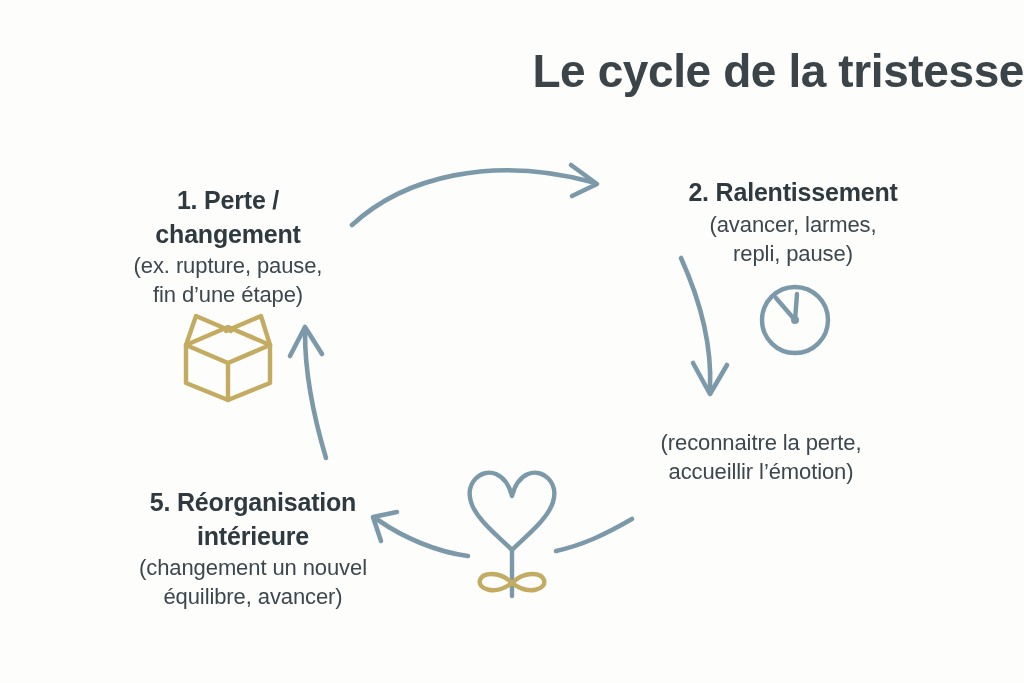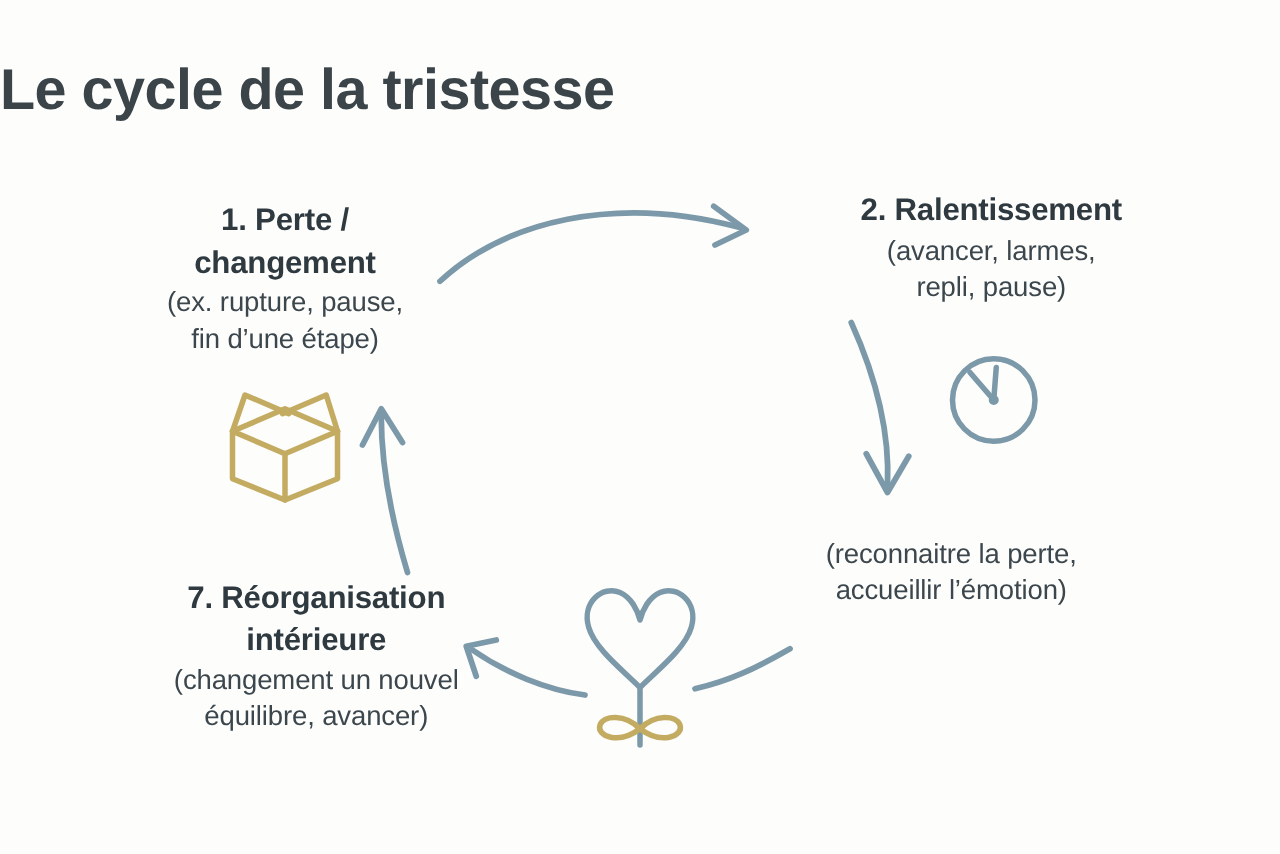--- a/index.html
+++ b/index.html
@@ -16,41 +16,42 @@
     font-family: "Liberation Sans", "DejaVu Sans", sans-serif;
     color: #3a4449;
   }
 
   
   #title {
     position: absolute;
     left: 0;
     top: 46px;
     width: 1024px;
-    text-align: left;
+    text-align: right;
     font-size: 46px;
     font-weight: bold;
     letter-spacing: -0.4px;
     color: #3a4449;
     line-height: 1.1;
   }
 
   
   .stage-label {
     position: absolute;
     text-align: center;
     color: #2f3a40;
   }
   .stage-title {
     font-size: 25px;
     font-weight: bold;
     line-height: 1.34;
     letter-spacing: -0.2px;
     color: #2f3a40;
     white-space: pre-line;
+    margin-top: 24px;
   }
   .stage-detail {
     font-size: 22px;
     font-weight: normal;
     line-height: 1.34;
     letter-spacing: -0.1px;
     color: #3c474d;
     white-space: pre-line;
   }
 
@@ -163,19 +164,19 @@
     <div class="stage-detail">(avancer, larmes,
 repli, pause)</div>
   </div>
 
   <div class="stage-label" id="label-3">
     <div class="stage-detail">(reconnaitre la perte,
 accueillir l’émotion)</div>
   </div>
 
   <div class="stage-label" id="label-4">
-    <div class="stage-title">7. Réorganisation
+    <div class="stage-title">5. Réorganisation
 intérieure</div>
     <div class="stage-detail">(changement un nouvel
 équilibre, avancer)</div>
   </div>
 
 </div>
 
 </body></html>

